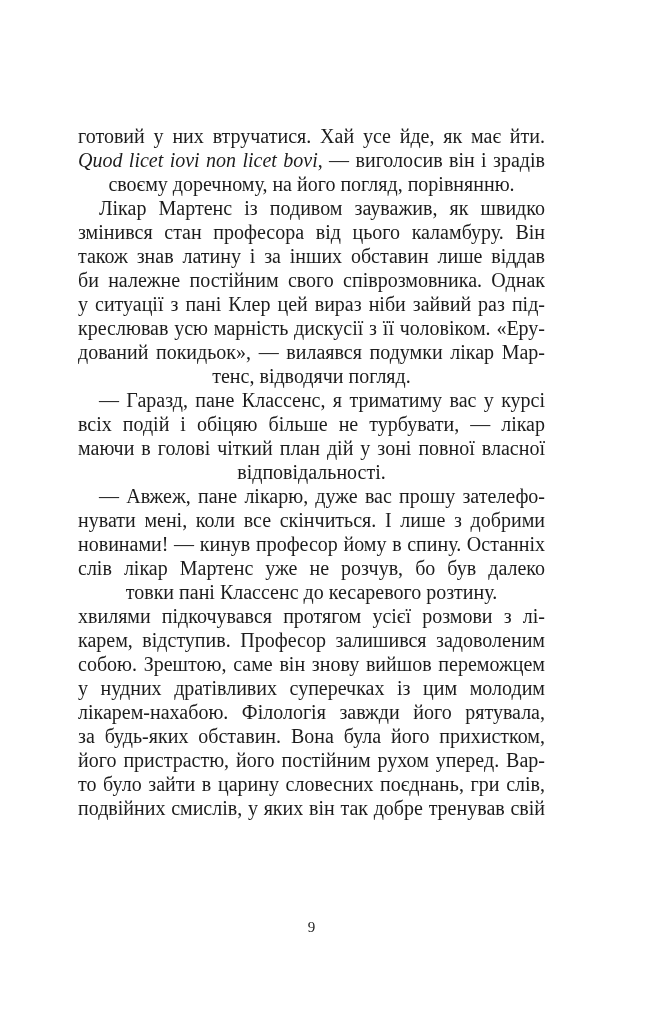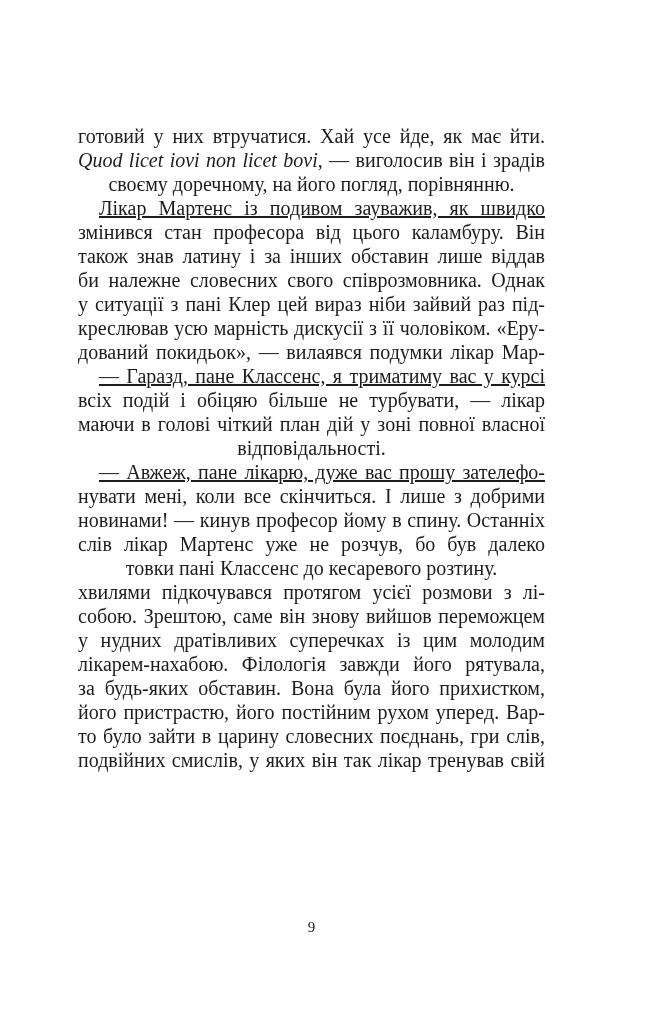--- a/index.html
+++ b/index.html
@@ -37,21 +37,20 @@
     overflow: hidden;
     white-space: normal;
     text-align: center;
   }
   .line.just {
     text-align: justify;
     text-align-last: justify;
   }
   .line.indent {
     padding-left: 21px;
-    text-decoration: underline;
   }
   .line em {
     font-style: italic;
   }
   .page-number {
     position: absolute;
     left: 78px;
     top: 917px;
     width: 467px;
     text-align: center;
@@ -67,43 +66,45 @@
   <div class="text-block">
       <div class="paragraph">
         <div class="line just"><span>готовий у них втручатися. Хай усе йде, як має йти.</span></div>
         <div class="line just"><em>Quod licet iovi non licet bovi</em><span>, — виголосив він і зрадів</span></div>
         <div class="line"><span>своєму доречному, на його погляд, порівнянню.</span></div>
       </div>
       <div class="paragraph">
         <div class="line just indent"><span>Лікар Мартенс із подивом зауважив, як швидко</span></div>
         <div class="line just"><span>змінився стан професора від цього каламбуру. Він</span></div>
         <div class="line just"><span>також знав латину і за інших обставин лише віддав</span></div>
-        <div class="line just"><span>би належне словесних свого співрозмовника. Однак</span></div>
+        <div class="line just"><span>би належне постійним свого співрозмовника. Однак</span></div>
         <div class="line just"><span>у ситуації з пані Клер цей вираз ніби зайвий раз під-</span></div>
         <div class="line just"><span>креслював усю марність дискусії з її чоловіком. «Еру-</span></div>
         <div class="line just"><span>дований покидьок», — вилаявся подумки лікар Мар-</span></div>
+        <div class="line"><span>тенс, відводячи погляд.</span></div>
       </div>
       <div class="paragraph">
         <div class="line just indent"><span>— Гаразд, пане Классенс, я триматиму вас у курсі</span></div>
         <div class="line just"><span>всіх подій і обіцяю більше не турбувати, — лікар</span></div>
         <div class="line just"><span>маючи в голові чіткий план дій у зоні повної власної</span></div>
         <div class="line"><span>відповідальності.</span></div>
       </div>
       <div class="paragraph">
         <div class="line just indent"><span>— Авжеж, пане лікарю, дуже вас прошу зателефо-</span></div>
         <div class="line just"><span>нувати мені, коли все скінчиться. І лише з добрими</span></div>
         <div class="line just"><span>новинами! — кинув професор йому в спину. Останніх</span></div>
         <div class="line just"><span>слів лікар Мартенс уже не розчув, бо був далеко</span></div>
         <div class="line"><span>товки пані Классенс до кесаревого розтину.</span></div>
       </div>
       <div class="paragraph">
         <div class="line just"><span>хвилями підкочувався протягом усієї розмови з лі-</span></div>
+        <div class="line just"><span>карем, відступив. Професор залишився задоволеним</span></div>
         <div class="line just"><span>собою. Зрештою, саме він знову вийшов переможцем</span></div>
         <div class="line just"><span>у нудних дратівливих суперечках із цим молодим</span></div>
         <div class="line just"><span>лікарем-нахабою. Філологія завжди його рятувала,</span></div>
         <div class="line just"><span>за будь-яких обставин. Вона була його прихистком,</span></div>
         <div class="line just"><span>його пристрастю, його постійним рухом уперед. Вар-</span></div>
         <div class="line just"><span>то було зайти в царину словесних поєднань, гри слів,</span></div>
-        <div class="line just"><span>подвійних смислів, у яких він так лікар тренував свій</span></div>
+        <div class="line just"><span>подвійних смислів, у яких він так добре тренував свій</span></div>
       </div>
     </div>
   <div class="page-number">9</div>
 </div>
 
 </body></html>

